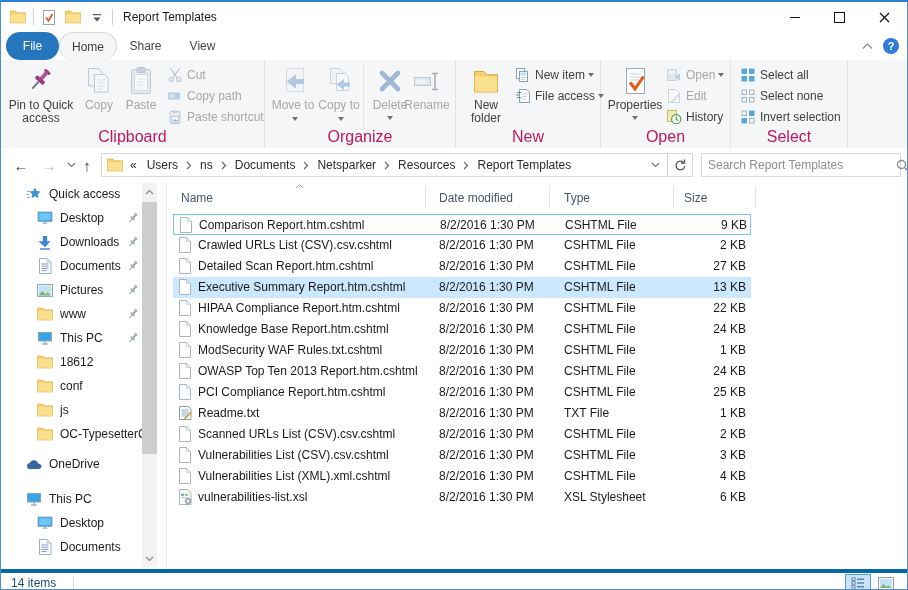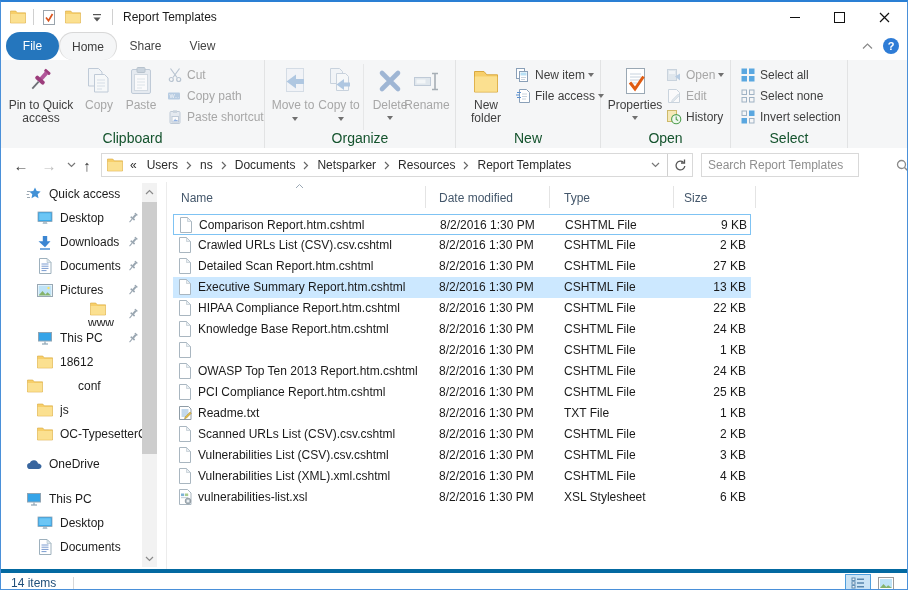--- a/index.html
+++ b/index.html
@@ -24,42 +24,42 @@
   .tab-file{left:5px;width:53px;background:#2576bd;color:#fff;}
   .tab-home{left:58px;width:58px;background:#f5f6f7;border:1px solid #d8d8d8;border-bottom:none;box-sizing:border-box;color:#3b3b3b;}
   .tab-share{left:116px;width:57px;color:#444;}
   .tab-view{left:173px;width:57px;color:#444;}
   .tab-right{position:absolute;right:8px;top:6px;display:flex;align-items:center;gap:10px;}
   .helpdot{width:16px;height:16px;border-radius:50%;background:#2e7cd6;color:#fff;font-size:11px;font-weight:bold;display:flex;align-items:center;justify-content:center;}
   
   .ribbon{position:absolute;left:0;top:58px;width:100%;height:88px;background:#f5f6f7;border-bottom:1px solid #b7d3ea;box-sizing:content-box;}
   .rgroup{position:absolute;top:0;height:88px;border-right:1px solid #e2e3e4;box-sizing:border-box;}
   .g-clip{left:0;width:264px}.g-org{left:264px;width:191px}.g-new{left:455px;width:145px}.g-open{left:600px;width:130px}.g-sel{left:730px;width:117px}
-  .glabel{position:absolute;bottom:2px;left:0;width:100%;text-align:center;color:#14532d;font-size:14px;}
+  .glabel{position:absolute;bottom:2px;left:0;width:100%;text-align:center;color:#be185d;font-size:16px;}
   .bigbtn{position:absolute;top:3px;display:flex;flex-direction:column;align-items:center;text-align:center;}
   .bigbtn .bicon{height:34px;display:flex;align-items:flex-end;justify-content:center;}
   .bigbtn .rlabel{margin-top:2px;line-height:13px;color:#3f3f3f;}
   .smallcol{position:absolute;top:4px;}
   .smallbtn{display:flex;align-items:center;height:21px;white-space:nowrap;color:#3f3f3f;}
   .smallbtn .sicon{width:17px;height:16px;margin-right:4px;display:flex;align-items:center;justify-content:center;}
   .caret{display:inline-block;width:0;height:0;border:3px solid transparent;border-top:4px solid #707070;margin-left:3px;vertical-align:middle;position:relative;top:2px;}
   .caret.block{display:block;margin:2px auto 0;}
   .dis .rlabel,.dis.smallbtn{color:#a7a7a7;}
   .dis svg{opacity:.5;}
   .minisep{position:absolute;left:98px;top:4px;bottom:18px;width:1px;background:#e6e7e8;}
   
   .addressrow{position:absolute;left:0;top:146px;width:100%;height:34px;background:#fff;}
   .navbtn{position:absolute;top:6px;width:20px;height:22px;display:flex;align-items:center;justify-content:center;font-size:15px;color:#3b3b3b;}
   .breadcrumb{position:absolute;left:100px;top:5px;width:592px;height:24px;border:1px solid #d9d9d9;background:#fff;box-sizing:border-box;display:flex;align-items:center;padding-left:5px;}
   .crumb{padding:0 7px;color:#2b2b2b;white-space:nowrap;}
   .crumbchev{display:flex;align-items:center;padding:0 1px;}
   .bc-right{margin-left:auto;display:flex;align-items:center;height:100%;}
   .bc-right .vsep{height:22px;}
   .bc-btn{width:24px;height:100%;display:flex;align-items:center;justify-content:center;}
-  .searchbox{position:absolute;left:700px;top:5px;width:158px;height:24px;border:1px solid #d9d9d9;box-sizing:border-box;display:flex;align-items:center;gap:27px;}
+  .searchbox{position:absolute;left:700px;top:5px;width:200px;height:24px;border:1px solid #d9d9d9;box-sizing:border-box;display:flex;align-items:center;gap:27px;}
   .searchbox input{flex:1;border:none;outline:none;padding:0 6px;font:12px "Liberation Sans",sans-serif;color:#444;background:transparent;}
   .searchbox input::placeholder{color:#8f8f8f;}
   .searchbox .mag{width:24px;display:flex;align-items:center;justify-content:center;}
   
   .main{position:absolute;left:0;top:180px;width:100%;height:387px;background:#fff;}
   .sidebar{position:absolute;left:0;top:0;width:166px;height:100%;border-right:1px solid #ececec;box-sizing:border-box;}
   .side-item{position:relative;height:24px;display:flex;align-items:center;}
   .side-item .sico{width:17px;height:16px;margin-right:7px;display:flex;align-items:center;justify-content:center;}
   .side-item .slabel{white-space:nowrap;overflow:hidden;color:#1c1c1c;}
   .side-item .pin{position:absolute;left:126px;top:6px;width:12px;height:12px;}
@@ -558,21 +558,21 @@
               <svg width="12" height="12" viewBox="0 0 12 12">
                 <g fill="#98a5b0" transform="rotate(40 6 6)">
                   <rect x="4.3" y="0.5" width="3.4" height="1.4" rx=".5"></rect>
                   <rect x="5" y="1.8" width="2" height="4"></rect>
                   <rect x="3.4" y="5.6" width="5.2" height="1.8" rx=".6"></rect>
                   <path d="M6 7.4v4" stroke="#98a5b0" stroke-width="1"></path>
                 </g>
               </svg>
             </span>
           </div>
-          <div class="side-item" style="padding-left: 35px; flex-direction: column;">
+          <div class="side-item" style="padding-left: 35px;">
             <span class="sico">
               <svg width="16" height="14" viewBox="0 0 16 14">
                 <path d="M.5 1h5.3l1.4 1.8h8.3V13H.5z" fill="#f7cf6a" stroke="#d9a93f" stroke-width=".6"></path>
                 <path d="M.8 4h14.4v8.7H.8z" fill="#fbe090"></path>
               </svg>
             </span>
             <span class="slabel">www</span>
             <span class="pin">
               <svg width="12" height="12" viewBox="0 0 12 12">
                 <g fill="#98a5b0" transform="rotate(40 6 6)">
@@ -606,21 +606,21 @@
           </div>
           <div class="side-item" style="padding-left: 35px;">
             <span class="sico">
               <svg width="16" height="14" viewBox="0 0 16 14">
                 <path d="M.5 1h5.3l1.4 1.8h8.3V13H.5z" fill="#f7cf6a" stroke="#d9a93f" stroke-width=".6"></path>
                 <path d="M.8 4h14.4v8.7H.8z" fill="#fbe090"></path>
               </svg>
             </span>
             <span class="slabel">18612</span>
           </div>
-          <div class="side-item" style="padding-left: 25px; gap: 28px;">
+          <div class="side-item" style="padding-left: 35px;">
             <span class="sico">
               <svg width="16" height="14" viewBox="0 0 16 14">
                 <path d="M.5 1h5.3l1.4 1.8h8.3V13H.5z" fill="#f7cf6a" stroke="#d9a93f" stroke-width=".6"></path>
                 <path d="M.8 4h14.4v8.7H.8z" fill="#fbe090"></path>
               </svg>
             </span>
             <span class="slabel">conf</span>
           </div>
           <div class="side-item" style="padding-left: 35px;">
             <span class="sico">
@@ -781,20 +781,21 @@
             <span class="c-type">CSHTML File</span>
             <span class="c-size">24 KB</span>
           </div>
           <div class="row">
             <span class="fico">
               <svg width="13" height="16" viewBox="0 0 13 16">
                 <path d="M1.5.5h7l4 4V15.5H1.5z" fill="#fff" stroke="#a9b6c0"></path>
                 <path d="M8.5.5l4 4h-4z" fill="#e8eef2" stroke="#a9b6c0" stroke-width=".5"></path>
               </svg>
             </span>
+            <span class="c-name">ModSecurity WAF Rules.txt.cshtml</span>
             <span class="c-date">8/2/2016 1:30 PM</span>
             <span class="c-type">CSHTML File</span>
             <span class="c-size">1 KB</span>
           </div>
           <div class="row">
             <span class="fico">
               <svg width="13" height="16" viewBox="0 0 13 16">
                 <path d="M1.5.5h7l4 4V15.5H1.5z" fill="#fff" stroke="#a9b6c0"></path>
                 <path d="M8.5.5l4 4h-4z" fill="#e8eef2" stroke="#a9b6c0" stroke-width=".5"></path>
               </svg>

